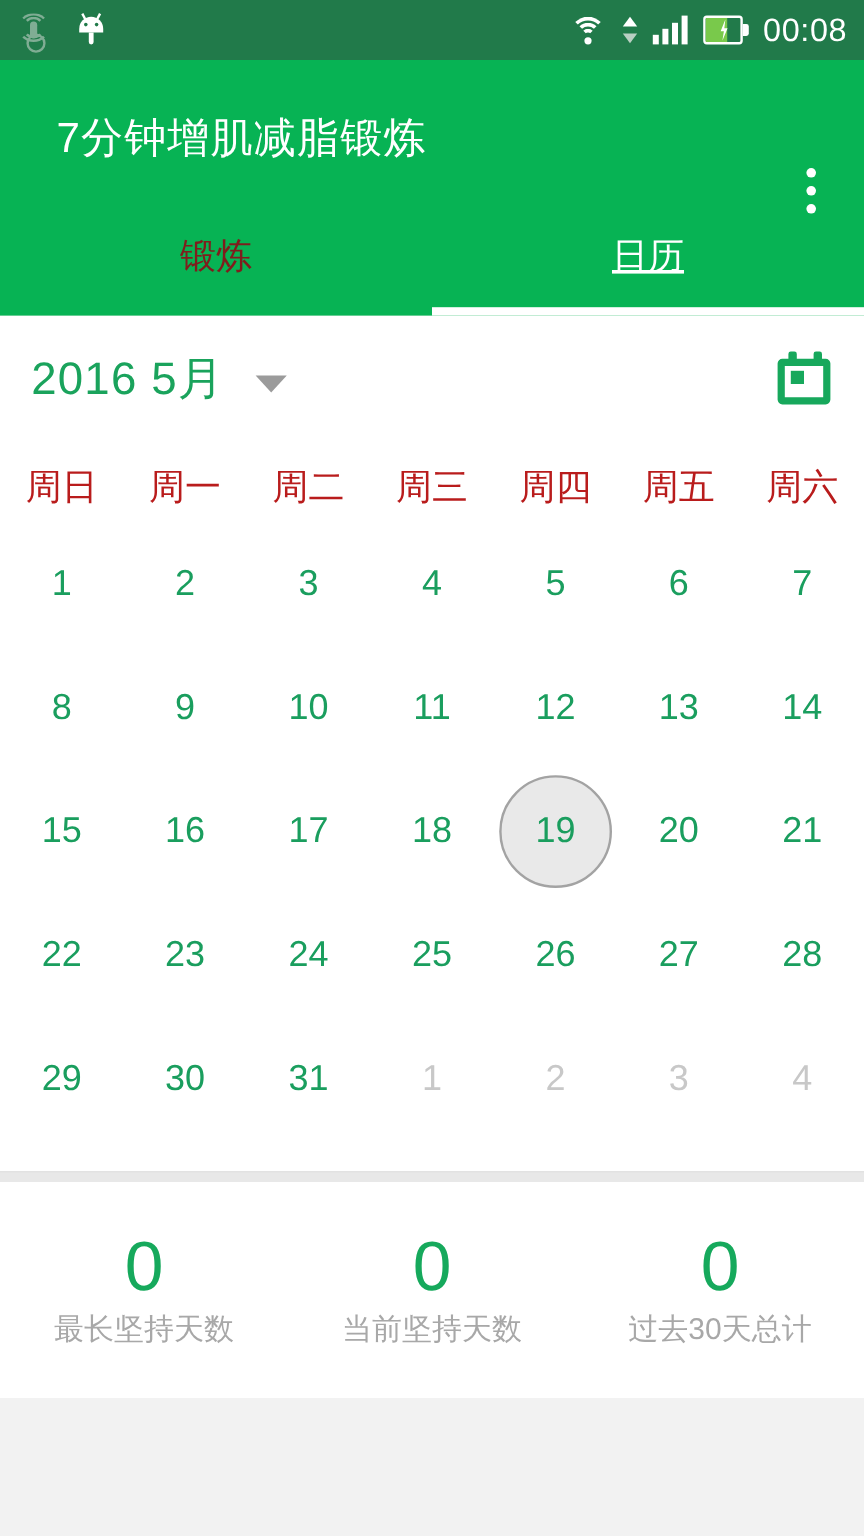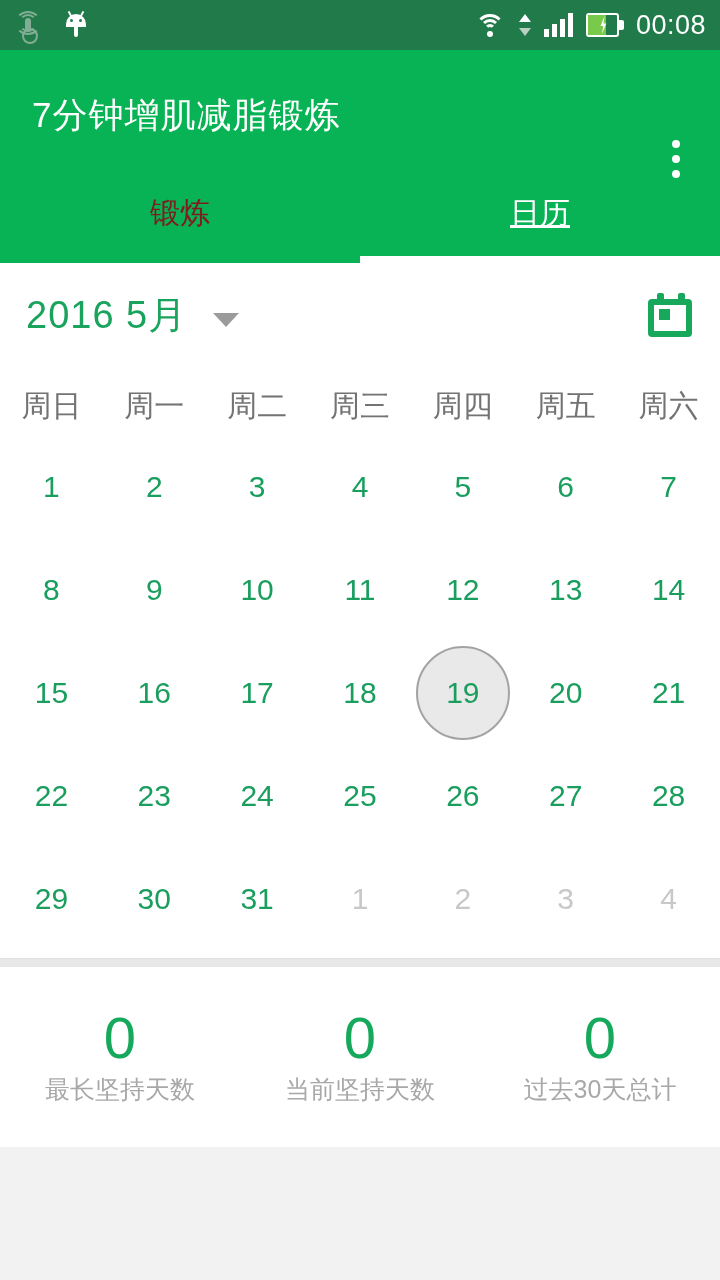--- a/index.html
+++ b/index.html
@@ -95,21 +95,21 @@
     position:absolute; right:0; top:7px; width:5px; height:10px;
     background:#ffffff; border-radius:0 2px 2px 0;
   }
   .ico-batt .bolt{
     position:absolute; left:13px; top:3px; width:9px; height:18px;
     background:#ffffff;
     clip-path:polygon(62% 0, 18% 56%, 48% 56%, 34% 100%, 82% 42%, 52% 42%);
   }
 
   
-  .appbar { background:#07b354; height:213px; position:relative; }
+  .appbar { background:#07b354; height:213px; position:relative;padding-left:15px; }
   .appbar-title {
     color:#ffffff; font-size:35px; font-weight:400;
     padding:42px 0 0 32px; letter-spacing:1px;
   }
   .overflow {
     position:absolute; right:18px; top:78px; width:52px; height:62px;
     display:flex; flex-direction:column; align-items:center; justify-content:center; gap:7px;
   }
   .overflow i{ width:8px; height:8px; border-radius:50%; background:#ffffff; display:block; }
 
@@ -118,21 +118,21 @@
     flex:1; display:flex; align-items:center; justify-content:center;
     font-size:30px; position:relative;
   }
   .tab.inactive { color:#7f1d1d; }
   .tab.active { color:#ffffff;text-decoration:underline; }
   .tab.active:after{
     content:""; position:absolute; left:0; right:0; bottom:0; height:7px; background:#ffffff;
   }
 
   
-  .cal-card { background:#ffffff; padding-bottom:8px; }
+  .cal-card { background:#ffffff; padding-bottom:26px; }
   .cal-head {
     height:105px; display:flex; align-items:center; padding:0 26px;
   }
   .cal-month { color:#1aa35c; font-size:38px; letter-spacing:1px; }
   .cal-caret {
     width:0; height:0; margin-left:26px; margin-top:8px;
     border-left:13px solid transparent; border-right:13px solid transparent;
     border-top:14px solid #9b9b9b;
   }
   .cal-iconbtn { margin-left:auto; width:46px; height:46px; position:relative; }
@@ -144,21 +144,21 @@
     position:absolute; top:0; width:7px; height:11px; background:#17a85c; border-radius:2px;
   }
   .cal-iconbtn .tab-l{ left:9px; }
   .cal-iconbtn .tab-r{ right:9px; }
   .cal-iconbtn .sq{
     position:absolute; left:11px; top:16px; width:11px; height:11px; background:#17a85c;
   }
 
   .weekdays { display:grid; grid-template-columns:repeat(7,1fr); padding:18px 0 8px; }
   .weekdays div{
-    text-align:center; font-size:30px; color:#737373; letter-spacing:0;
+    text-align:center; font-size:30px; color:#b91c1c; letter-spacing:0;
   }
 
   .daygrid { display:grid; grid-template-columns:repeat(7,1fr); }
   .daycell {
     height:103px; display:flex; align-items:center; justify-content:center;
     font-size:30px; color:#1a9e5e;
   }
   .daycell.muted { color:#c8c8c8; }
   .daycell .sel {
     width:94px; height:94px; border-radius:50%;

